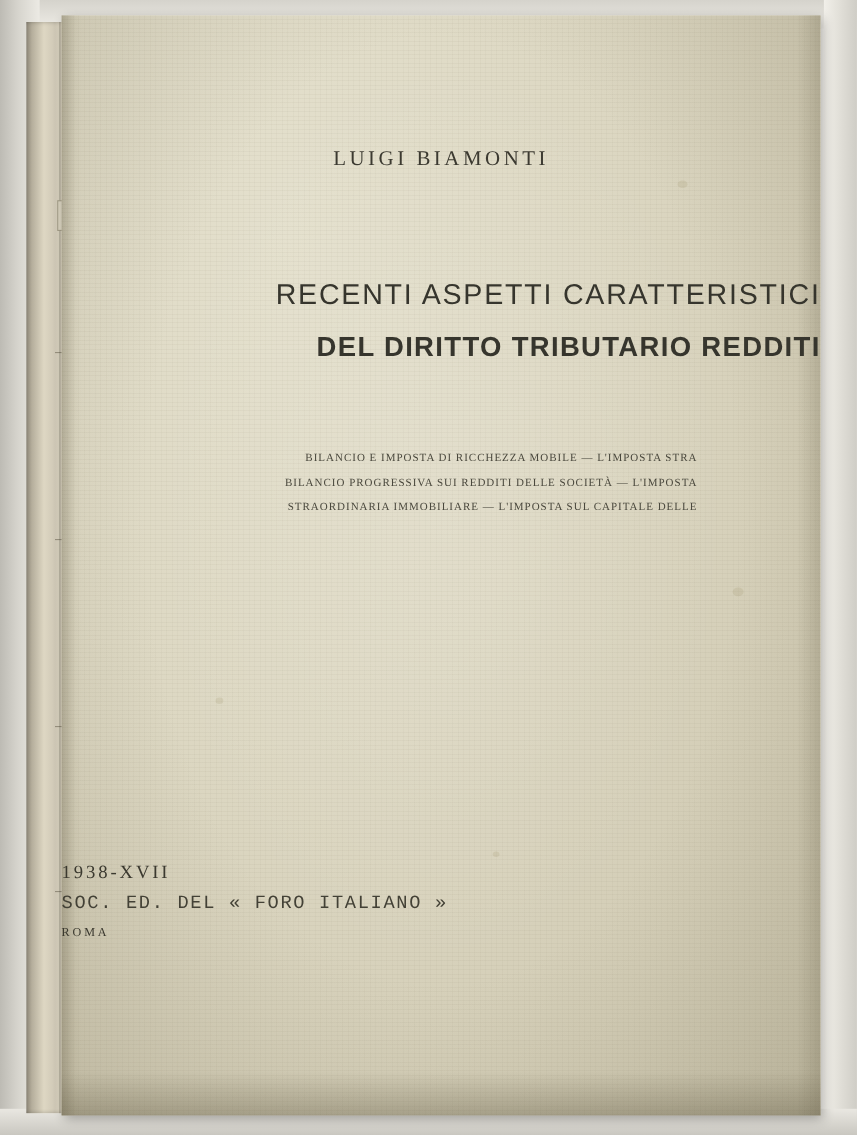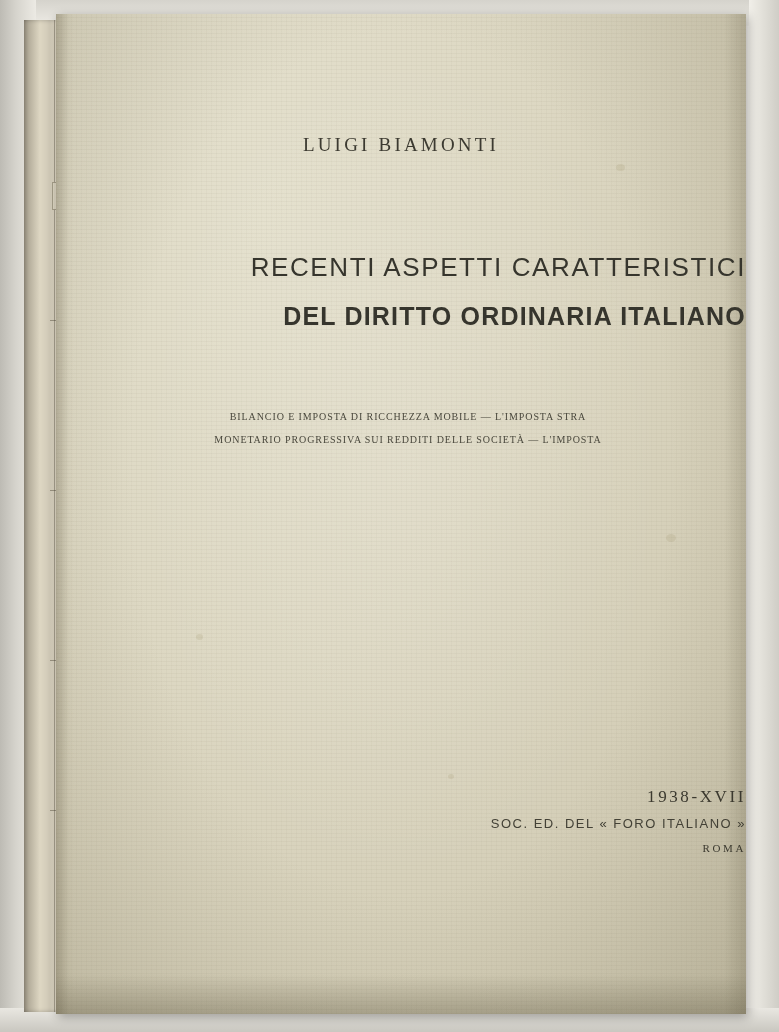--- a/index.html
+++ b/index.html
@@ -175,45 +175,45 @@
     font-weight: 700;
     letter-spacing: 1.2px;
     font-size: 25px;
   }
 
   .subtitle {
     position: absolute;
     top: 392px;
     left: 126px;
     width: 452px;
-    text-align: center;
+    text-align: right;
     font-family: "Liberation Serif", serif;
     font-size: 10px;
     letter-spacing: 0.9px;
     line-height: 2.25;
     color: #4a483d;
   }
   .subtitle .ln { display: block; white-space: nowrap; }
 
   .imprint {
     position: absolute;
     bottom: 160px;
     left: 0; right: 0;
-    text-align: right;
+    text-align: left;
   }
   .year {
     font-family: "Liberation Serif", serif;
     font-size: 17px;
     letter-spacing: 2.6px;
     color: #3b392f;
     margin-bottom: 9px;
   }
   .publisher {
-    font-family: Liberation Sans, sans-serif;
-    font-size: 13px;
+    font-family: Liberation Mono, monospace;
+    font-size: 17px;
     letter-spacing: 1.5px;
     color: #434136;
     margin-bottom: 11px;
   }
   .city {
     font-family: "Liberation Serif", serif;
     font-size: 11px;
     letter-spacing: 2.6px;
     color: #3b392f;
   }
@@ -256,26 +256,27 @@
     <div class="spot" style="left:140px; top:620px; width:7px; height:6px;"></div>
     <div class="spot" style="left:392px; top:760px; width:6px; height:5px;"></div>
     <div class="spot" style="left:610px; top:520px; width:10px; height:8px;"></div>
 
     <div class="content">
 
       <div class="author">LUIGI BIAMONTI</div>
 
       <div class="title-block">
         <div class="title-line first">RECENTI ASPETTI CARATTERISTICI</div>
-        <div class="title-line second">DEL DIRITTO ORDINARIA ITALIANO</div>
+        <div class="title-line second">DEL DIRITTO TRIBUTARIO REDDITI</div>
       </div>
 
       <div class="subtitle">
         <span class="ln">BILANCIO E IMPOSTA DI RICCHEZZA MOBILE — L'IMPOSTA STRA</span>
-        <span class="ln">MONETARIO PROGRESSIVA SUI REDDITI DELLE SOCIETÀ — L'IMPOSTA</span>
+        <span class="ln">BILANCIO PROGRESSIVA SUI REDDITI DELLE SOCIETÀ — L'IMPOSTA</span>
+        <span class="ln">STRAORDINARIA IMMOBILIARE — L'IMPOSTA SUL CAPITALE DELLE</span>
       </div>
 
       <div class="imprint">
         <div class="year">1938-XVII</div>
         <div class="publisher">SOC. ED. DEL « FORO ITALIANO »</div>
         <div class="city">ROMA</div>
       </div>
 
     </div>
   </div>

